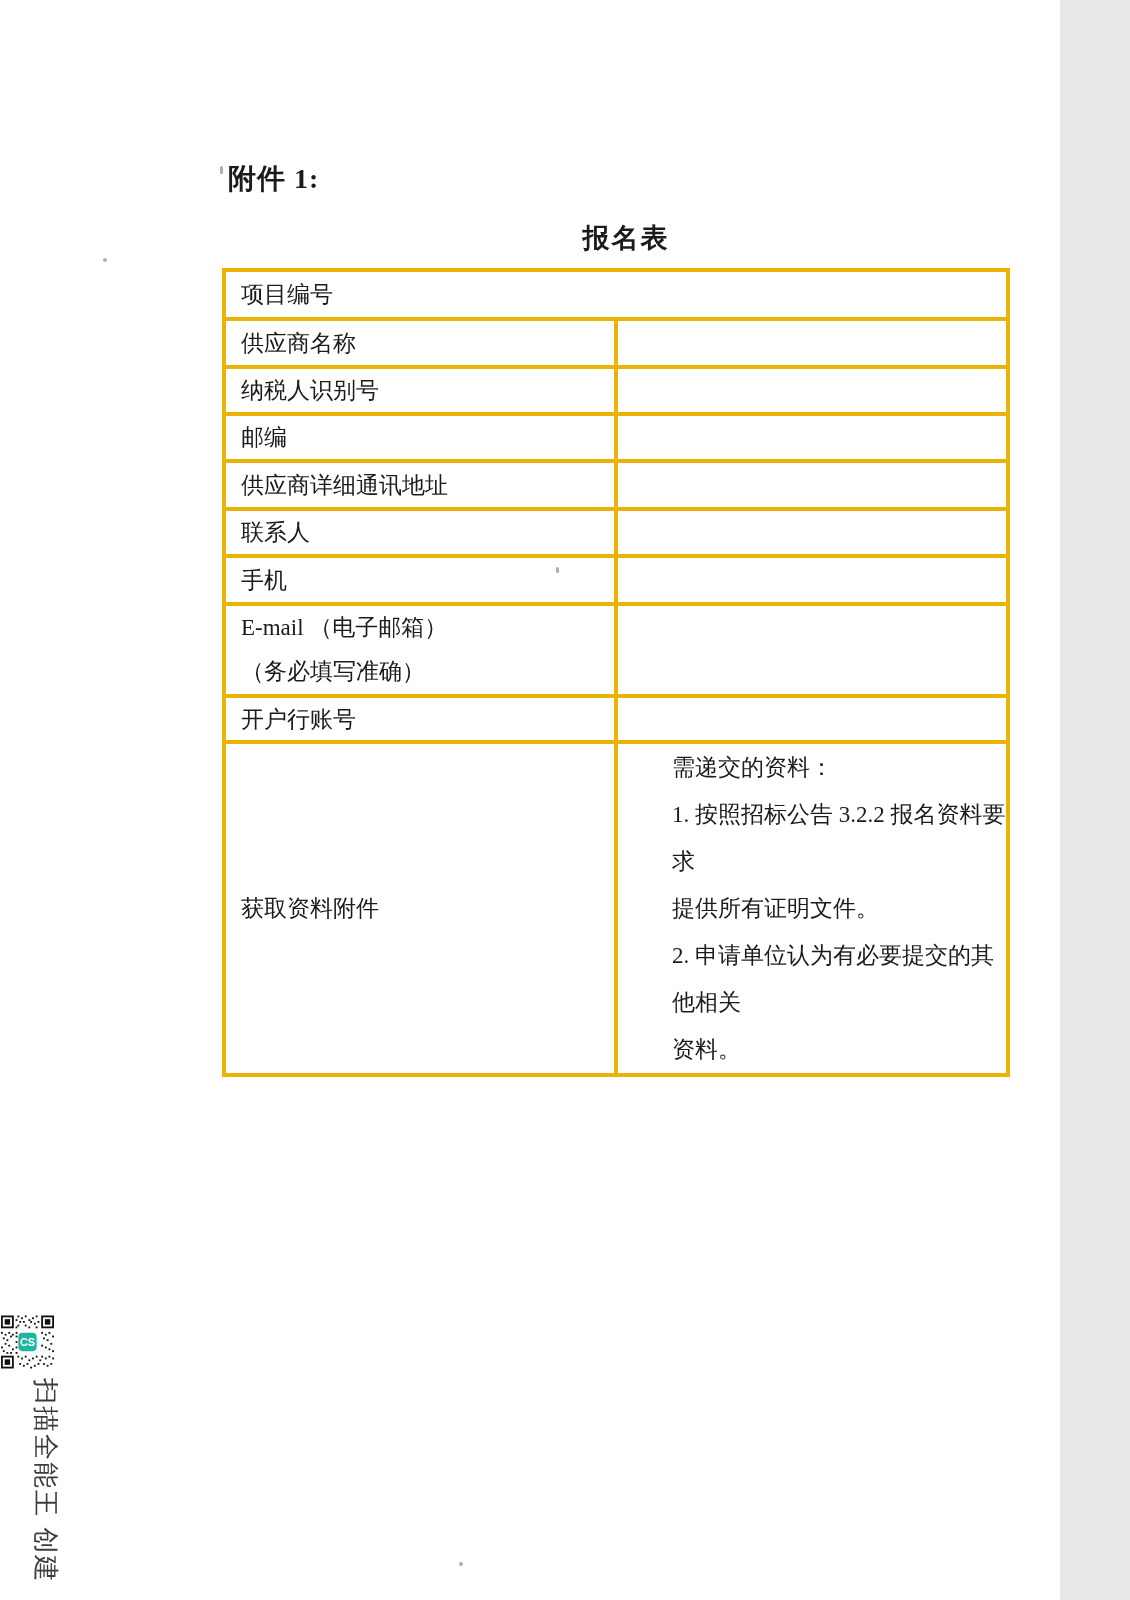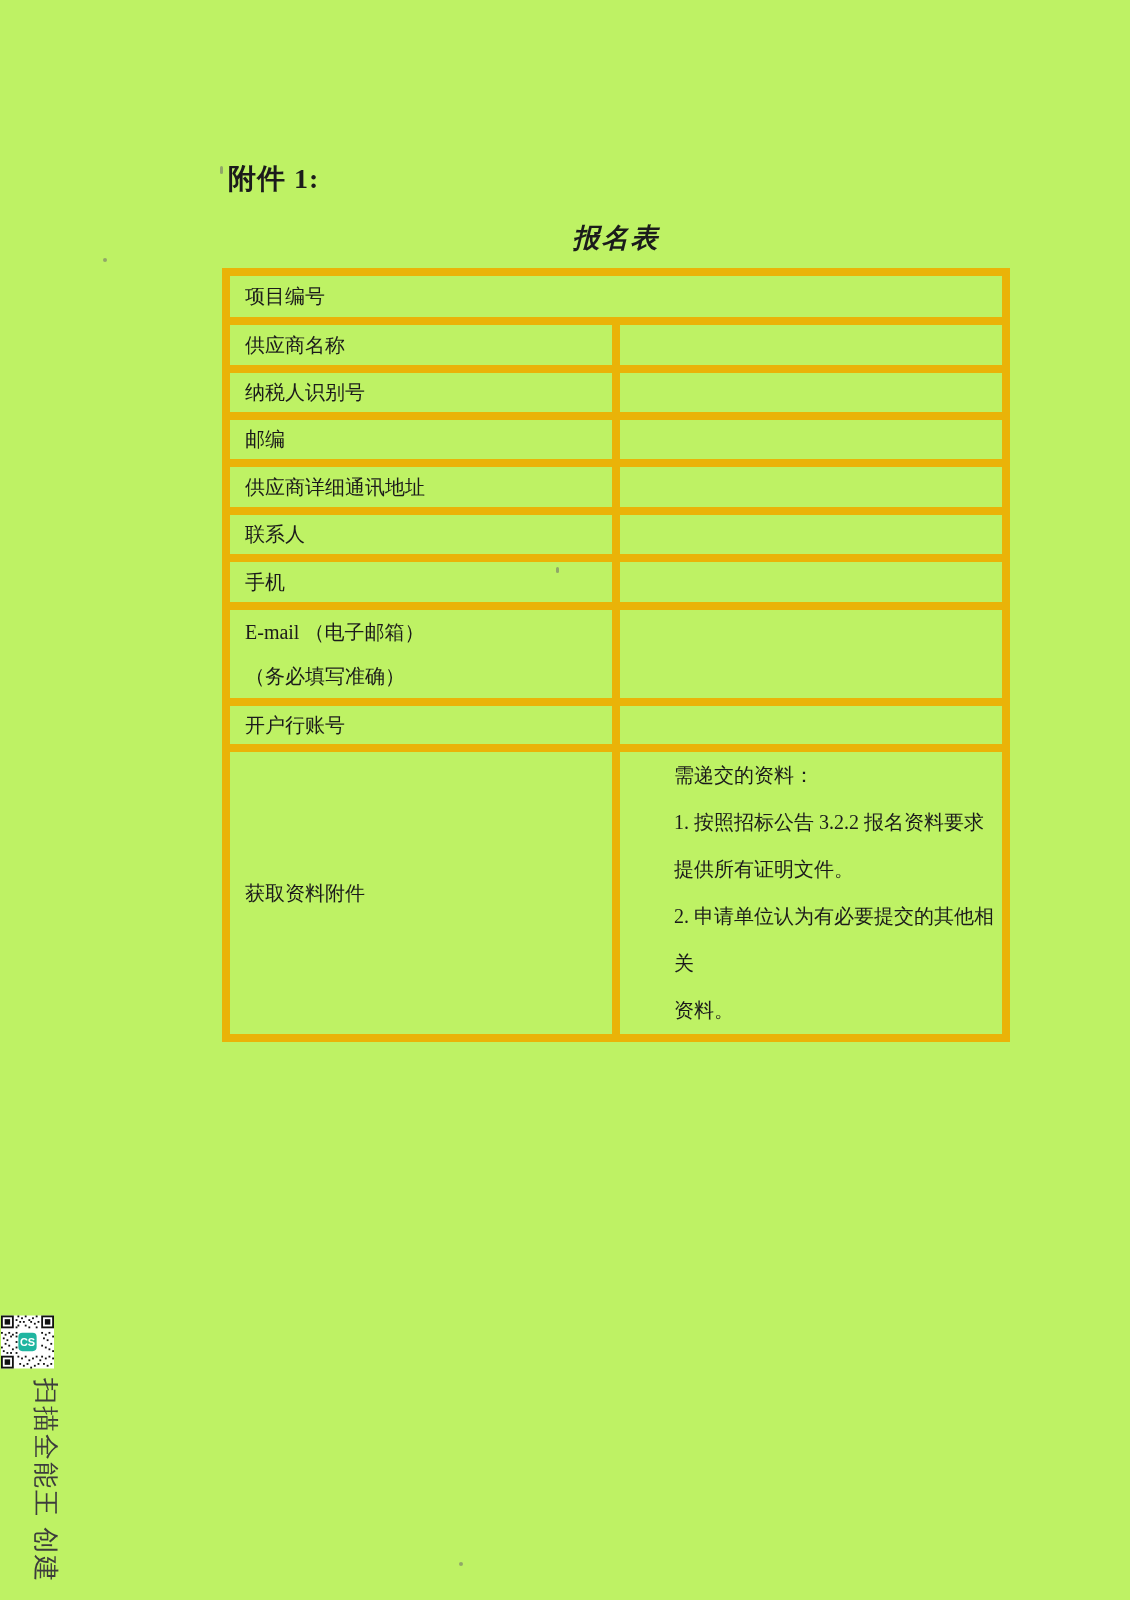--- a/index.html
+++ b/index.html
@@ -2,57 +2,57 @@
 <html><head>
 <meta charset="utf-8">
 <style>
   html, body {
     margin: 0;
     padding: 0;
     background: #e8e8e8;
   }
   .page {
     position: relative;
-    width: 1130px;
+    width: 1012px;
     height: 1600px;
-    background: #bef264;
+    background: #ffffff;
     overflow: hidden;
     font-family: "Liberation Serif", "DejaVu Serif", serif;
     color: #1b1b1b;
+    padding-left: 48px;
   }
   .attachment-label {
     position: absolute;
     left: 228px;
     top: 160px;
     font-size: 28px;
     font-weight: 600;
     letter-spacing: 1px;
   }
   .form-title {
     position: absolute;
-    left: 222px;
+    left: 232px;
     top: 220px;
     width: 788px;
     text-align: center;
     font-size: 27px;
     font-weight: 600;
     letter-spacing: 2px;
-    font-style: italic;
   }
   table.form {
     position: absolute;
     left: 222px;
     top: 268px;
     width: 788px;
     border-collapse: collapse;
     table-layout: fixed;
   }
   table.form td {
-    border: 8px solid #eab308;
-    font-size: 20px;
+    border: 4px solid #eab308;
+    font-size: 23px;
     padding: 0 0 0 15px;
     vertical-align: middle;
     overflow: hidden;
   }
   td.col-label { width: 400px; border-radius: 20px; }
   td.col-value { width: 388px; }
   tr.tall-label td { vertical-align: middle; }
   .label-line { display: block; line-height: 44px; }
   td.top-align { vertical-align: top; padding-top: 12px; }
   .note-line { display: block; line-height: 47px; margin-left: 39px; }

